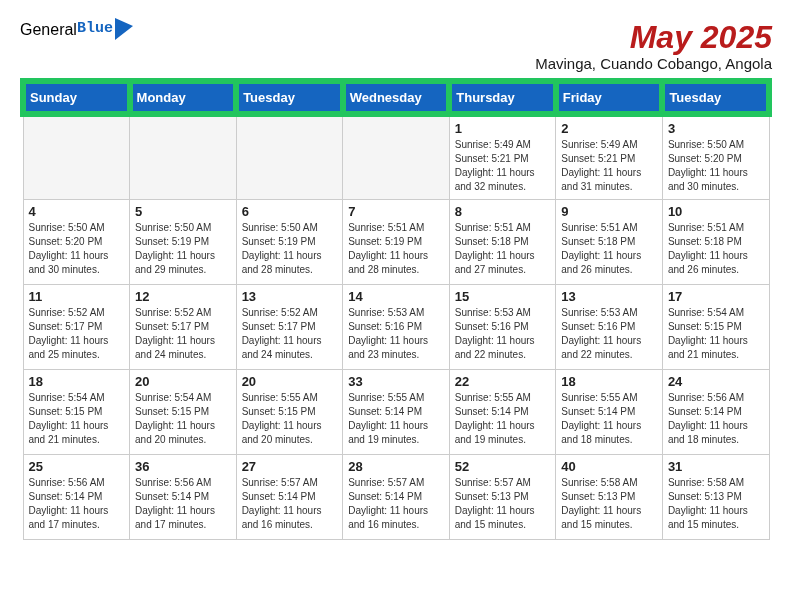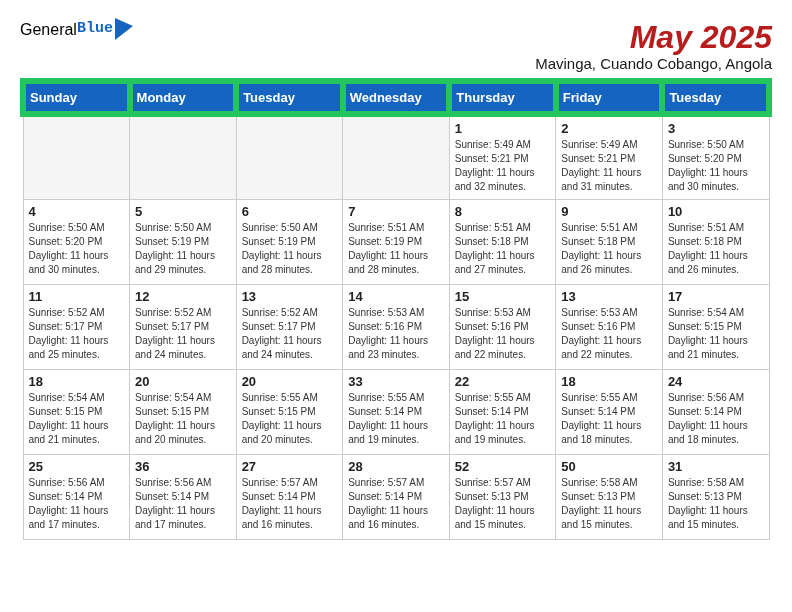--- a/index.html
+++ b/index.html
@@ -343,21 +343,21 @@
 and 16 minutes.</div>
           </td>
           <td>
             <span class="day-num">52</span>
             <div class="day-info">Sunrise: 5:57 AM
 Sunset: 5:13 PM
 Daylight: 11 hours
 and 15 minutes.</div>
           </td>
           <td>
-            <span class="day-num">50</span>
+            <span class="day-num">40</span>
             <div class="day-info">Sunrise: 5:58 AM
 Sunset: 5:13 PM
 Daylight: 11 hours
 and 15 minutes.</div>
           </td>
           <td>
             <span class="day-num">31</span>
             <div class="day-info">Sunrise: 5:58 AM
 Sunset: 5:13 PM
 Daylight: 11 hours

